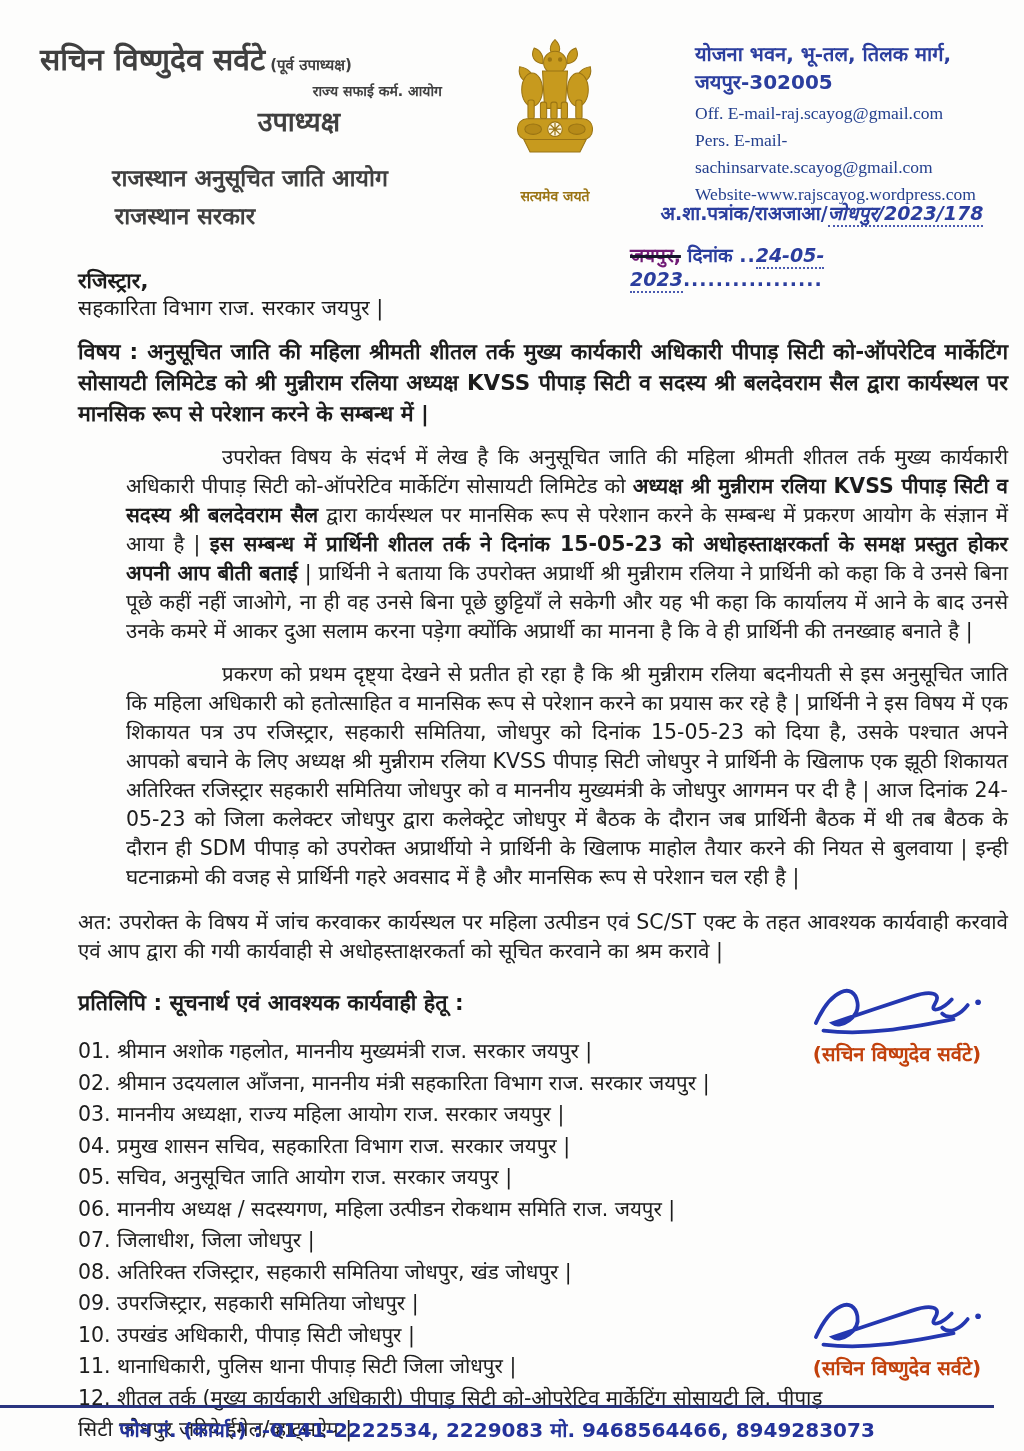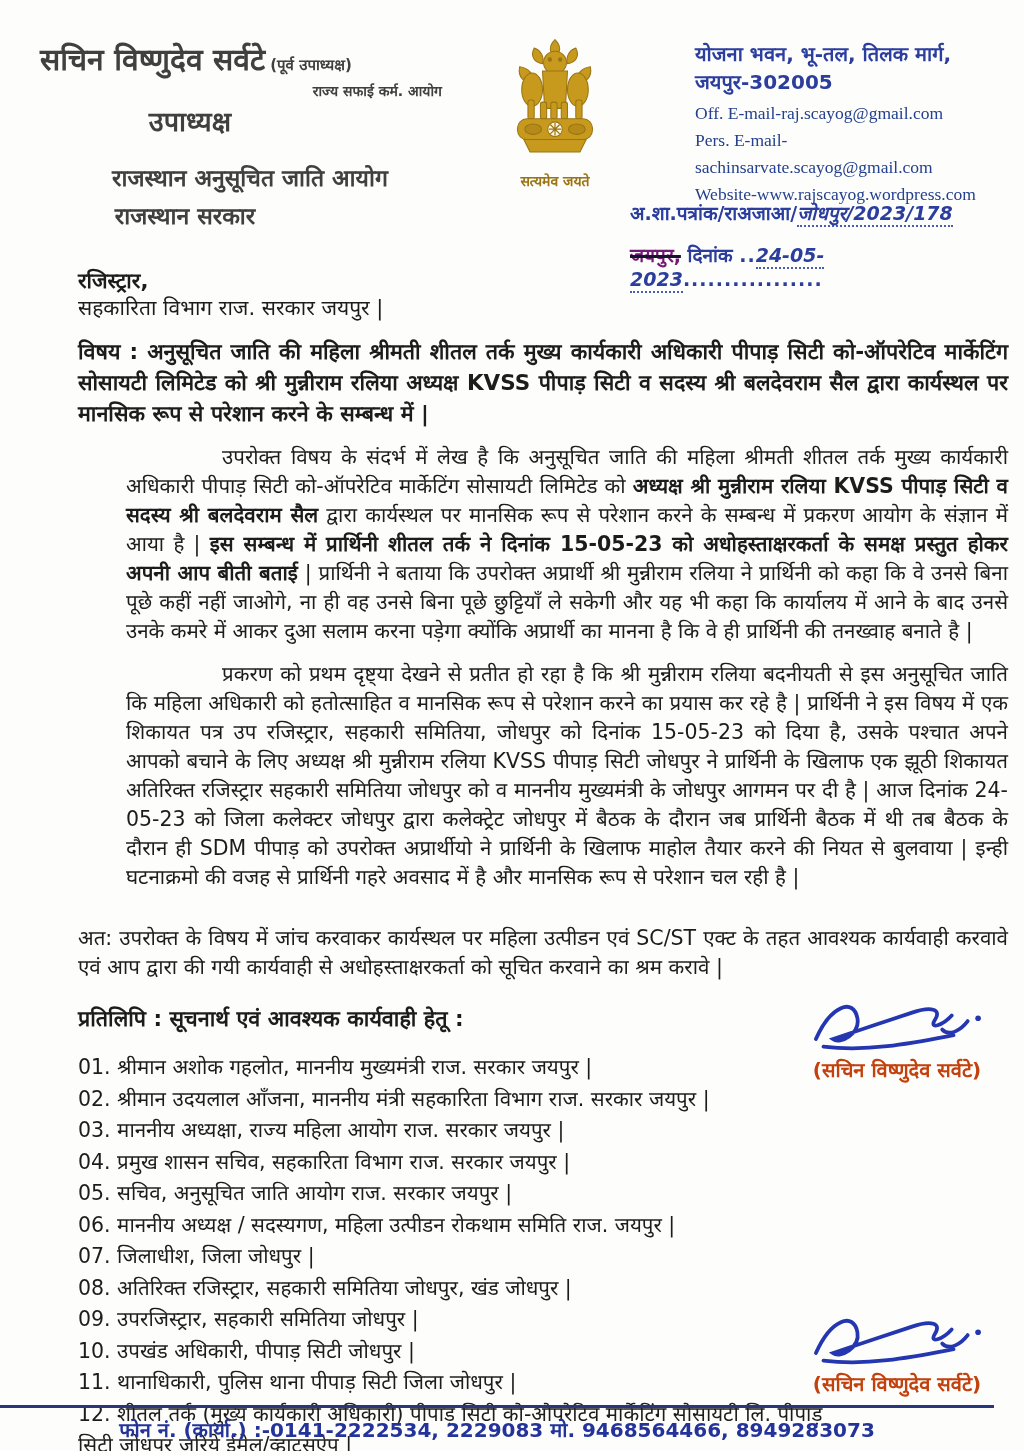--- a/index.html
+++ b/index.html
@@ -14,45 +14,45 @@
   .page{position:absolute;inset:0;padding:30px 20px 0 40px;box-sizing:border-box;}
   .b{font-weight:bold;}
 
   
   .lh{display:flex;align-items:flex-start;}
   .lh-left{width:420px;color:#404040;padding-top:8px;}
   .lh-name-row{white-space:nowrap;}
   .lh-name{font-size:30px;font-weight:bold;letter-spacing:0;}
   .lh-former{font-size:15px;font-weight:bold;}
   .lh-former-org{font-size:14px;font-weight:bold;text-align:right;margin:2px 18px 0 0;}
-  .lh-title{font-size:27px;font-weight:bold;text-align:center;margin:2px 120px 0 0;}
+  .lh-title{font-size:27px;font-weight:bold;text-align:right;margin:2px 120px 0 0;}
   .lh-org{font-size:23px;font-weight:bold;margin-top:22px;text-align:center;}
   .lh-govt{font-size:23px;font-weight:bold;text-align:center;margin:6px 130px 0 0;}
   .lh-center{width:190px;text-align:center;padding-top:5px;}
-  .motto{color:#9a7414;font-weight:bold;font-size:14px;margin-top:4px;}
+  .motto{color:#9a7414;font-weight:bold;font-size:14px;margin-top:19px;}
   .lh-right{flex:1;padding-left:45px;padding-top:10px;}
   .addr{color:#2b3e9e;font-weight:bold;font-size:20px;line-height:28px;}
   .mails{margin-top:4px;font-family:"Liberation Serif","DejaVu Serif",serif;color:#24408e;font-size:17.5px;line-height:27px;}
 
   
   .refblock{position:absolute;left:630px;top:200px;width:384px;color:#2b3e9e;font-weight:bold;font-size:19px;}
-  .refline{white-space:nowrap;}
+  .refline{white-space:nowrap;text-align:center;}
   .hand{font-style:italic;border-bottom:2px dotted #4a5bb0;padding-bottom:1px;}
   .dateline{margin-top:16px;}
   .struck{color:#701a75;text-decoration:line-through;text-decoration-thickness:3px;text-decoration-color:#15152a;}
   .dots{letter-spacing:1px;}
 
   
   .docbody{position:absolute;left:78px;right:16px;top:268px;font-size:20.5px;line-height:29px;text-align:justify;}
   .addressee{font-size:21px;line-height:27px;text-align:left;}
   .addressee .l1{font-weight:bold;}
   .subject{margin-top:14px;font-weight:bold;font-size:21.5px;line-height:31px;}
   .para{margin-top:14px;margin-left:48px;}
   .para .ind{display:inline-block;width:96px;}
-  .closing{margin-top:32px;}
+  .closing{margin-top:16px;}
 
   
   .ccsec{position:relative;margin-top:22px;text-align:left;}
   .cc-head{font-weight:bold;font-size:21.5px;margin-bottom:19px;}
   .cc-list{font-size:20.5px;line-height:31.5px;}
   .cc-item{max-width:760px;}
   .sig{position:absolute;text-align:center;width:230px;}
   .sig1{right:-4px;top:-14px;}
   .sig2{right:-4px;top:300px;}
   .sig svg{display:block;margin:0 auto;}

